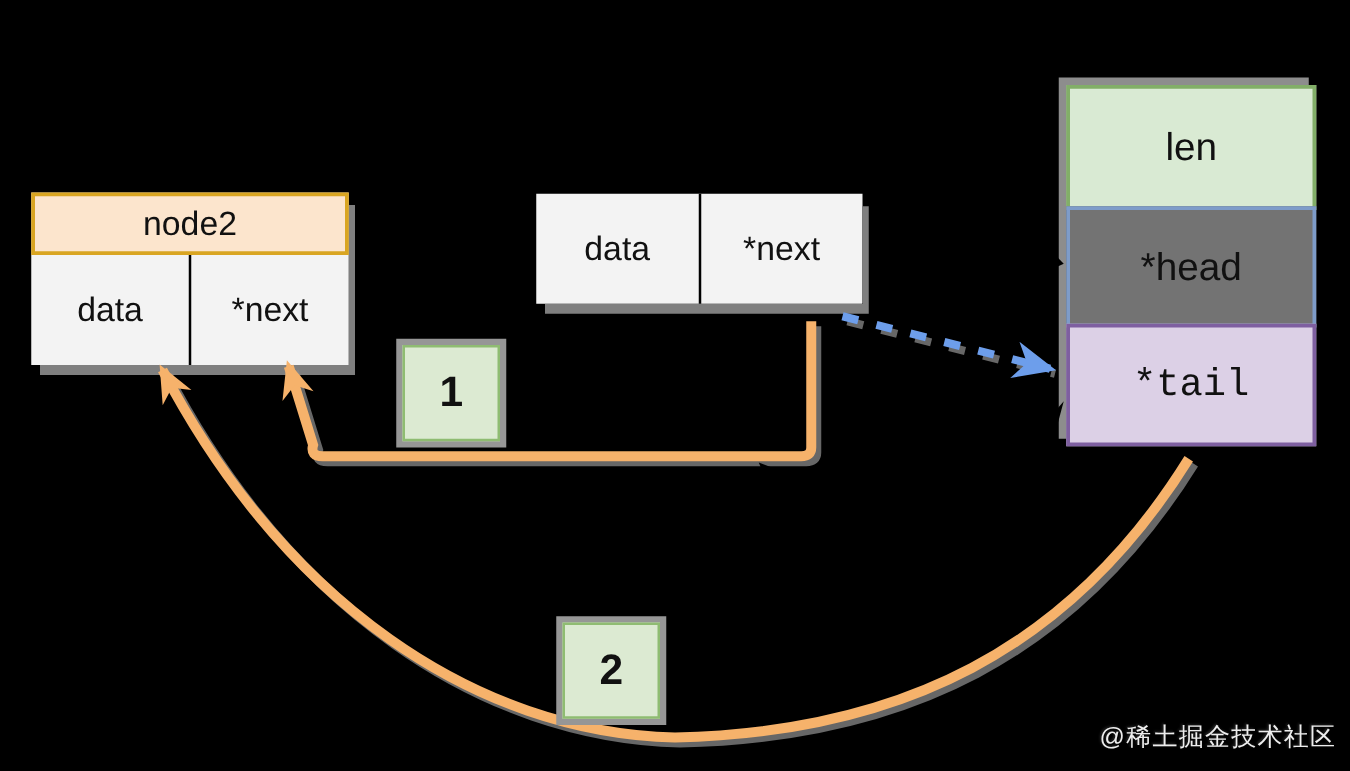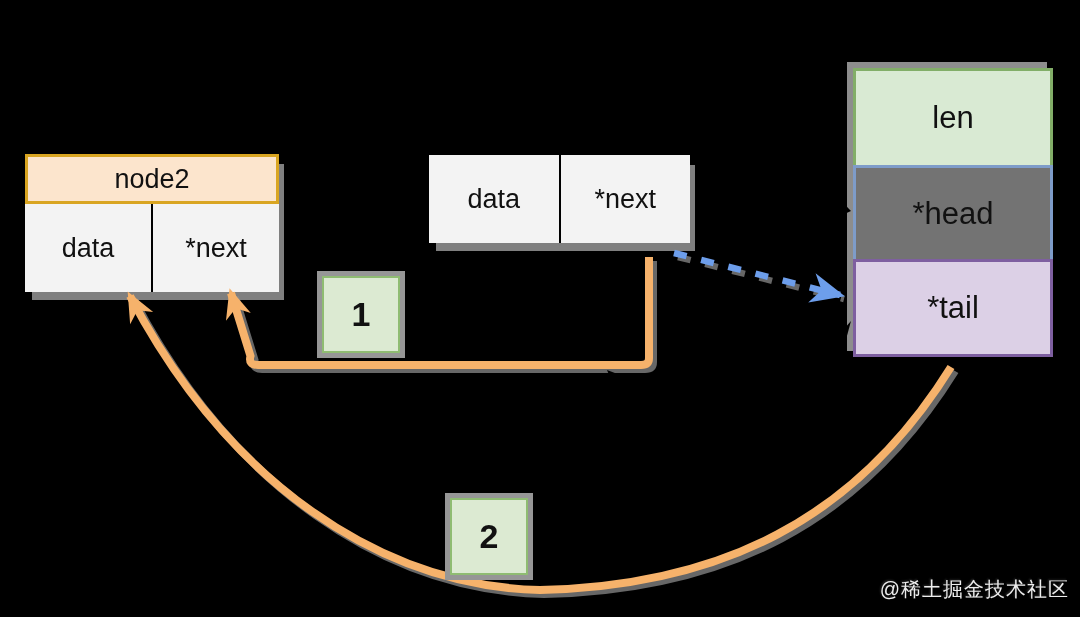--- a/index.html
+++ b/index.html
@@ -58,21 +58,21 @@
   .struct-cell {
     box-sizing: border-box;
     display: flex;
     align-items: center;
     justify-content: center;
     font-size: 31px;
     color: #111;
   }
   .struct-cell.len  { height: 100px; background: #d9ead3; border: 3px solid #82ae68; }
   .struct-cell.head { height: 97px;  background: #737373; border: 3px solid #7e9cc9; margin-top: -3px; }
-  .struct-cell.tail { height: 98px;  background: #dcd0e6; border: 3px solid #7e5fa0; margin-top: -3px; }
+  .struct-cell.tail { height: 98px;  background: #dcd0e6; border: 3px solid #7e5fa0; margin-top: -3px; font-family: Liberation Mono, monospace; }
 
   
   .step-label {
     position: absolute;
     box-sizing: border-box;
     width: 78px; height: 77px;
     background: #dcead2;
     border: 2px solid #8fbc72;
     box-shadow: 0 0 0 5px #969696;
     display: flex;

